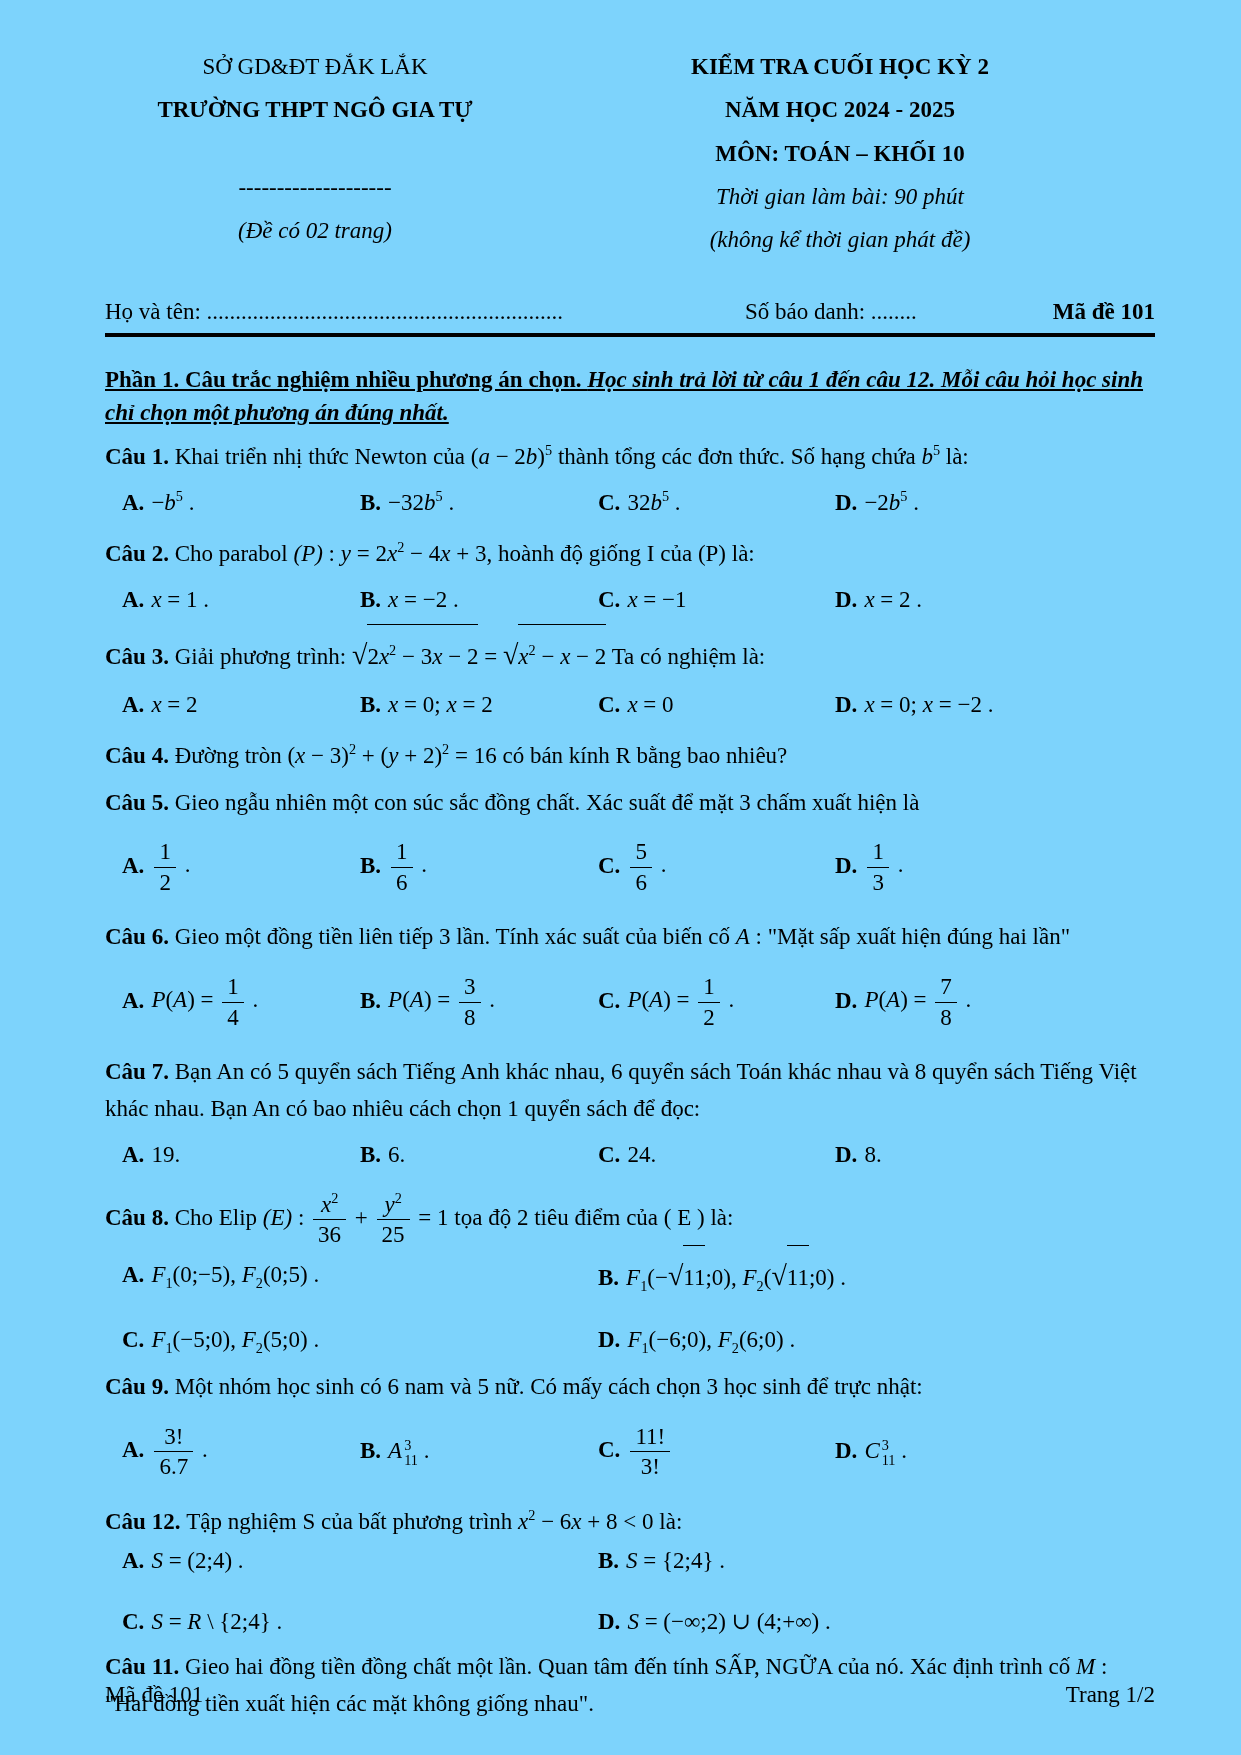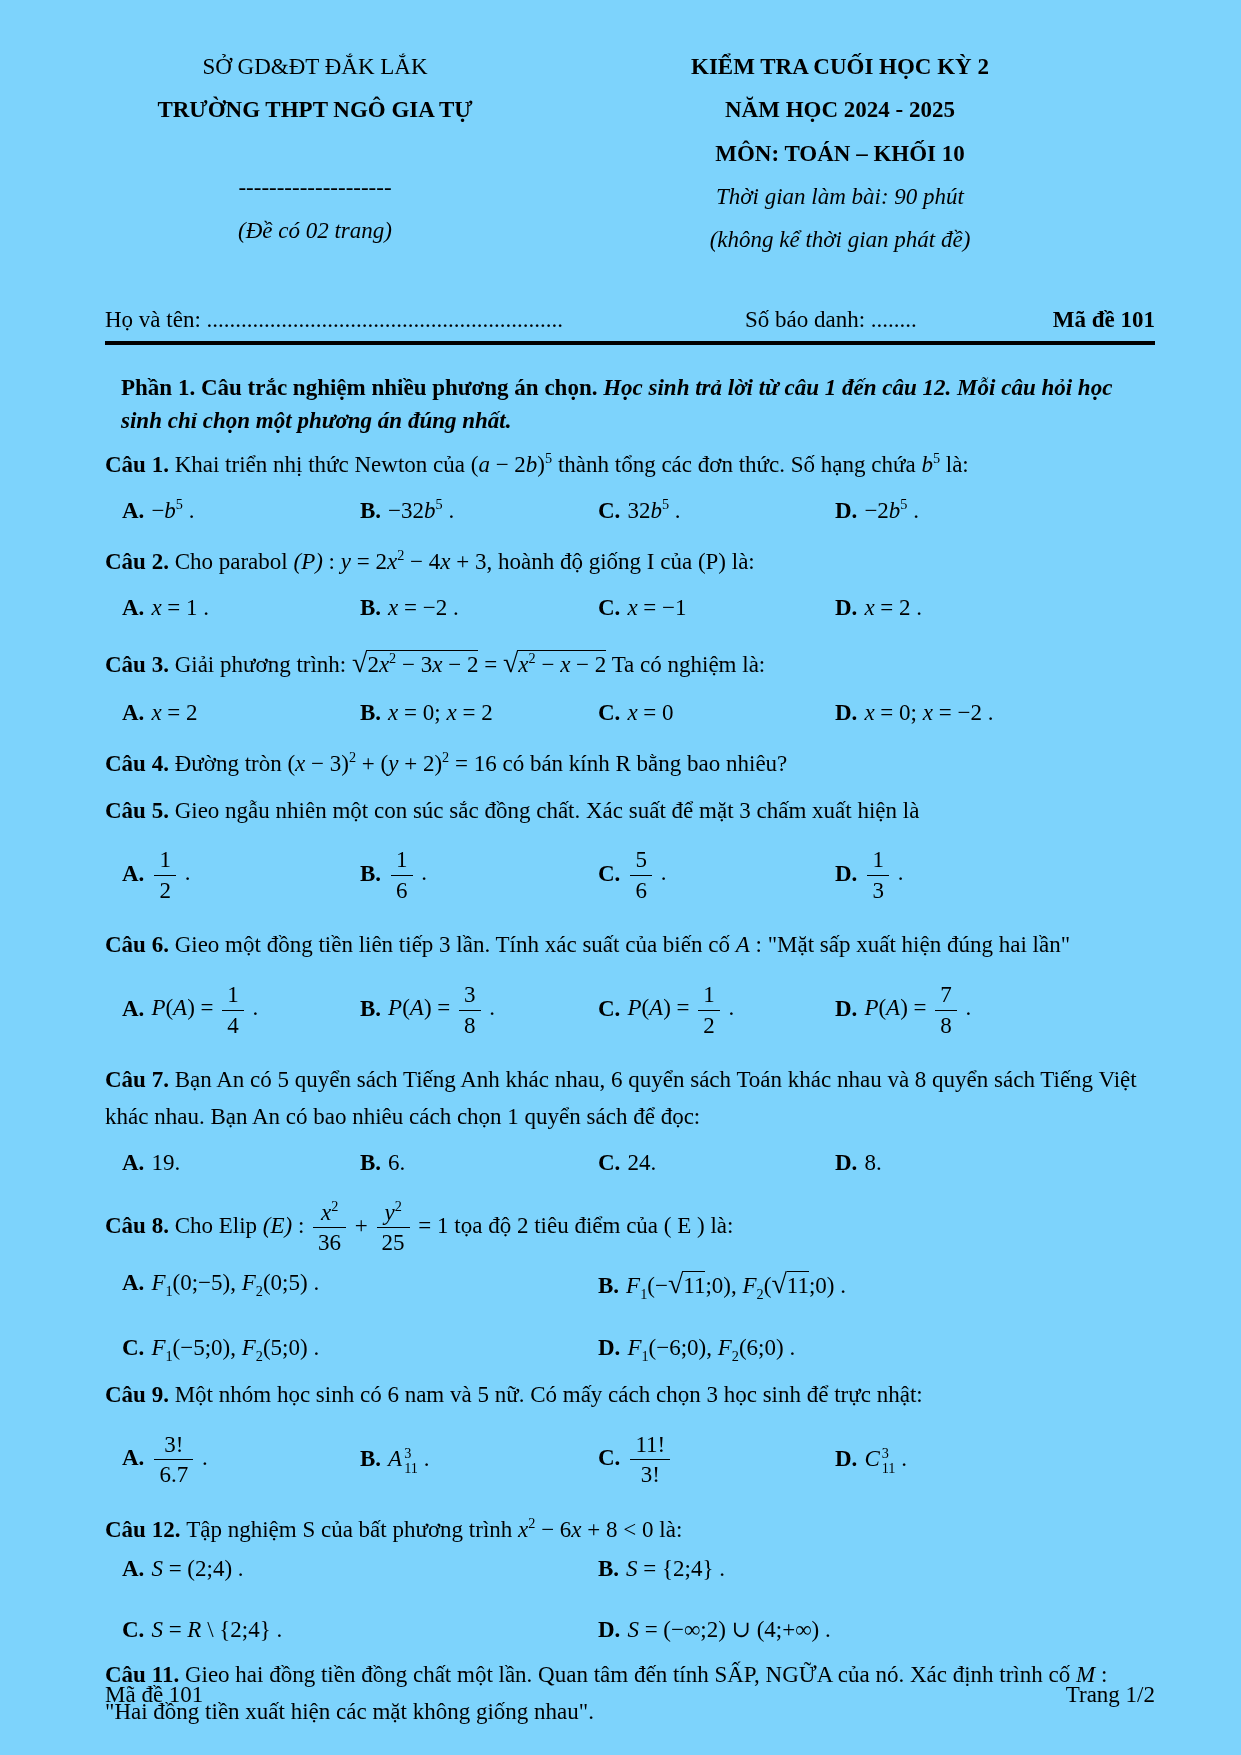--- a/index.html
+++ b/index.html
@@ -15,45 +15,45 @@
   .b{font-weight:bold;}
   .i{font-style:italic;font-family:Liberation Serif, serif;}
   .bi{font-weight:bold;font-style:italic;}
   
   .hdr{display:flex;}
   .hdr-left{width:40%;text-align:center;}
   .hdr-right{width:60%;text-align:center;}
   .hdr p{margin:0 0 10px 0;line-height:1.45;}
   .hdr .gap{height:34px;}
   
-  .info{display:flex;align-items:baseline;margin-top:40px;}
+  .info{display:flex;align-items:baseline;margin-top:32px;}
   .info .name{flex:1;}
   .info .sbd{width:260px;}
   .info .code{width:150px;text-align:right;font-weight:bold;}
   .rule{border:none;border-top:4px solid #000;margin:8px 0 0 0;}
   
-  .part{margin:26px 0 4px 16px;line-height:1.45;}
+  .part{margin:26px 0 4px 0;line-height:1.45;text-decoration:underline;}
   
   .q{margin:0;}
   .q .stem{margin:10px 0 4px 0;line-height:1.6;}
   .qn{font-weight:bold;}
   .opts{display:grid;padding-left:17px;align-items:center;margin:2px 0 6px 0;}
   .opts4{grid-template-columns:238px 238px 237px 1fr;min-height:46px;}
   .opts2{grid-template-columns:476px 1fr;row-gap:26px;}
   .opts.tall{min-height:84px;}
   .opt{line-height:1.5;}
   .ol{font-weight:bold;margin-right:7px;}
   .mi{font-style:italic;}
   sup,sub{font-size:0.62em;}
   .frac{display:inline-block;vertical-align:middle;text-align:center;margin:2px 3px;}
   .frac .num{display:block;border-bottom:1.6px solid #000;padding:0 5px 1px 5px;line-height:1.2;}
   .frac .den{display:block;padding:1px 5px 0 5px;line-height:1.2;}
   .sqrt{white-space:nowrap;}
   .sqrt .sign{font-size:1.22em;}
-  .sqrt .rad{border-top:1.6px solid #000;padding-top:1px;}
+  .sqrt .rad{border-top:1.6px solid #000;padding-top:19px;}
   .supsub{display:inline-flex;flex-direction:column;vertical-align:middle;line-height:1.05;font-size:0.62em;margin-left:2px;text-align:left;}
   
   .footer{position:absolute;left:105px;right:86px;top:1682px;display:flex;justify-content:space-between;}
 </style>
 </head>
 <body>
 
 <div class="sheet">
   <div class="content">
 

